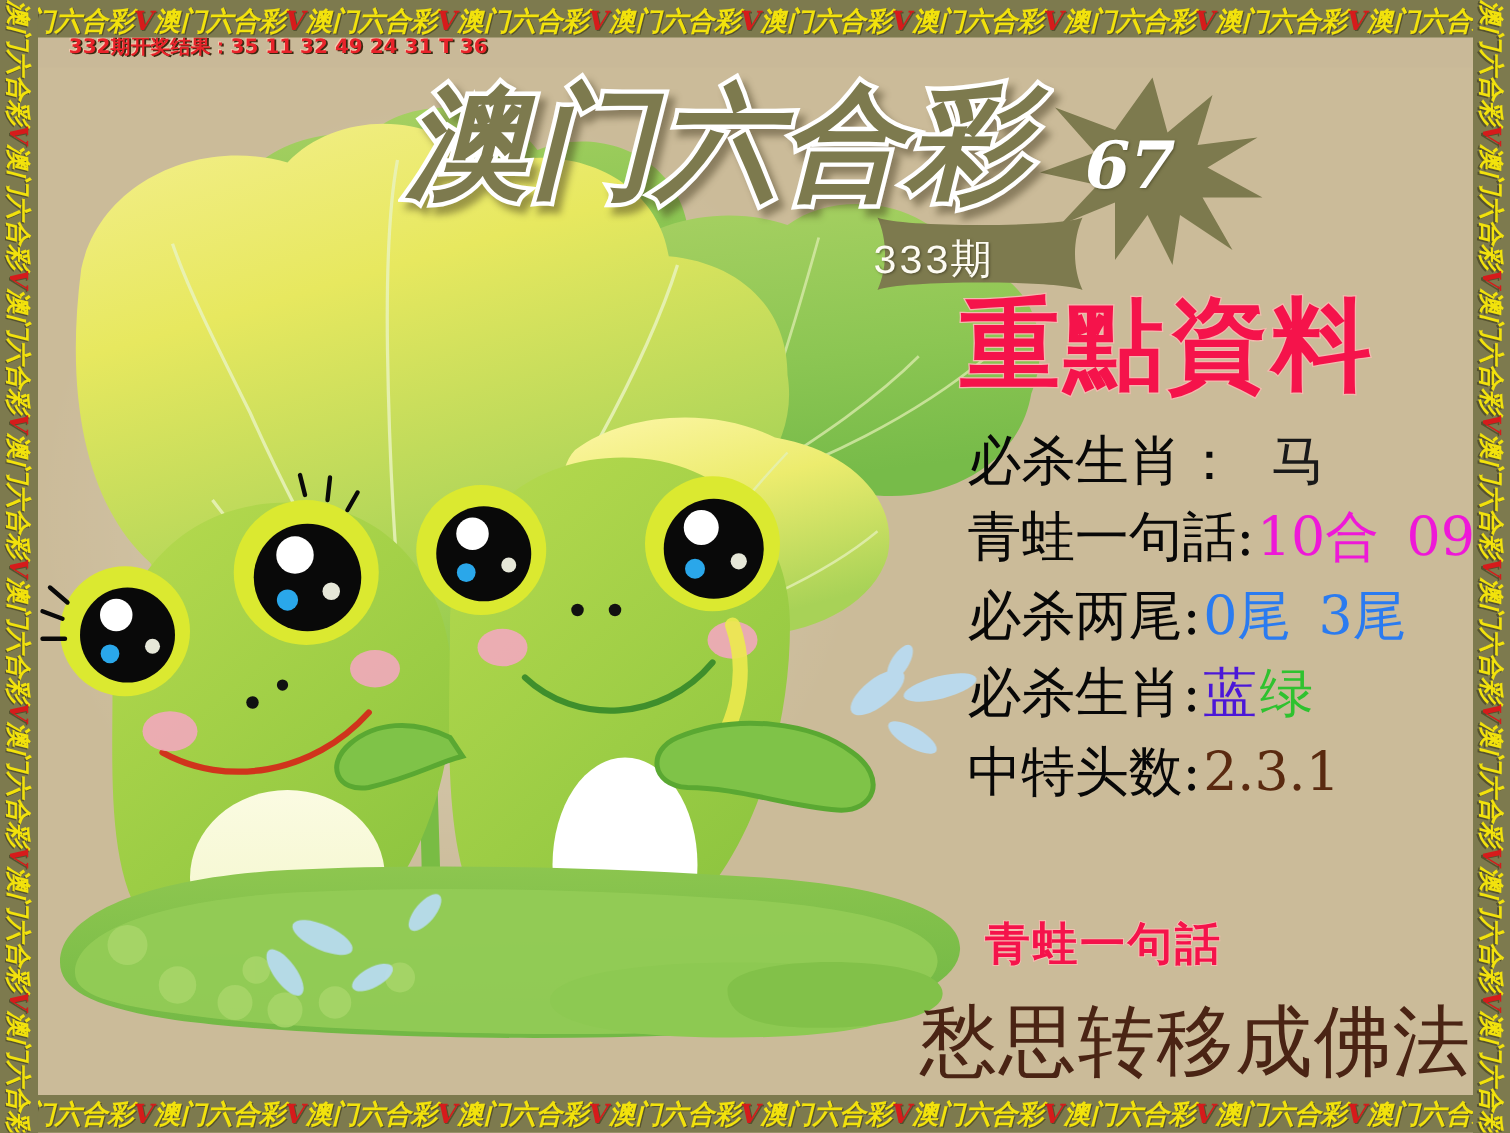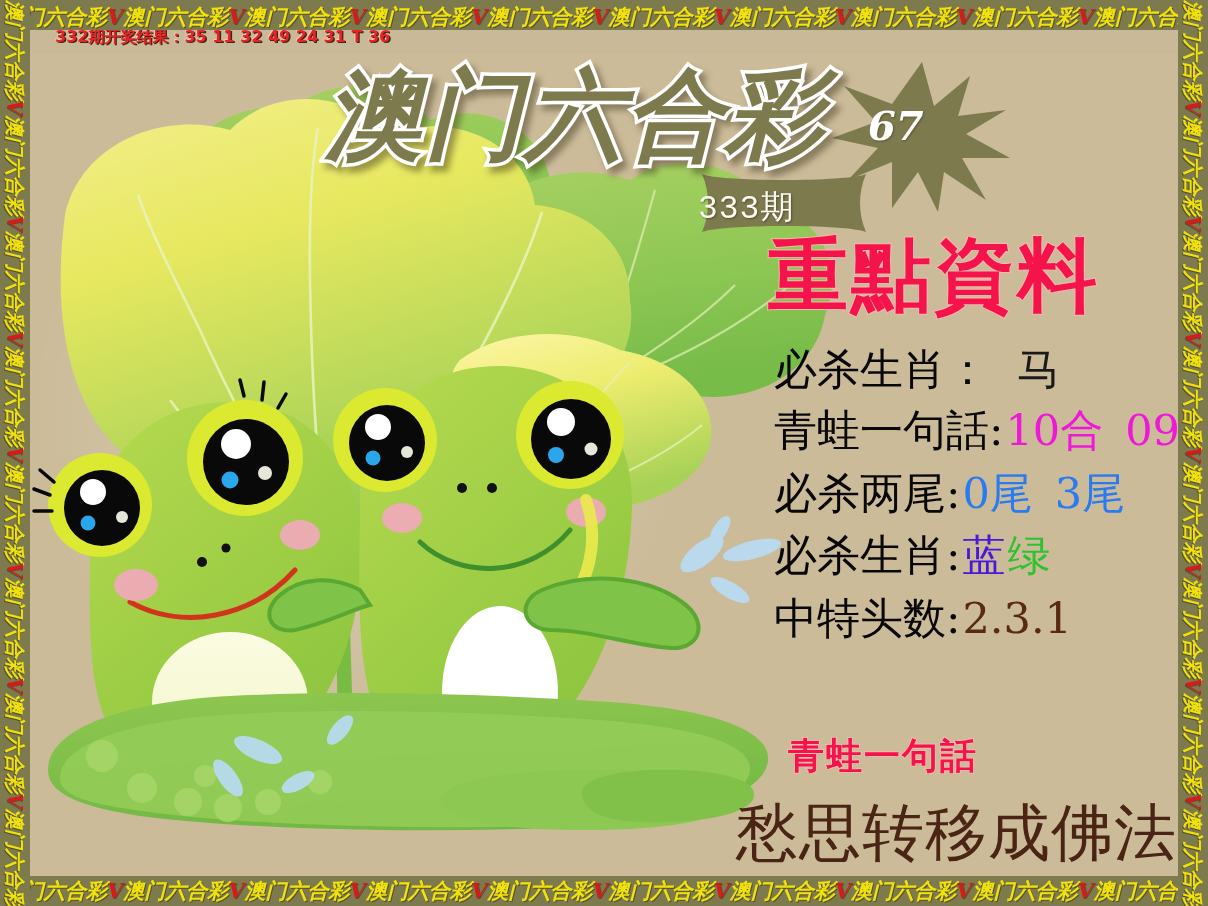--- a/index.html
+++ b/index.html
@@ -98,21 +98,21 @@
 
   
   #burst{
     position:absolute;left:800px;top:28px;width:180px;height:155px;z-index:22;
   }
   #burstnum{
     position:absolute;left:838px;top:72px;
     z-index:24;
     font-family:"DejaVu Serif","Liberation Serif",serif;
     font-style:italic;font-weight:bold;
-    font-size:40px;color:#ffffff;
+    font-size:52px;color:#ffffff;
     text-shadow:1px 1px 2px rgba(60,55,30,.5);
   }
 
   
   #banner{position:absolute;left:668px;top:142px;width:172px;height:62px;z-index:24;}
   #bannertext{
     position:absolute;left:668px;top:155px;width:172px;
     z-index:26;
     font-family:Liberation Mono, monospace;
     font-size:33px;color:#fdfbf2;

